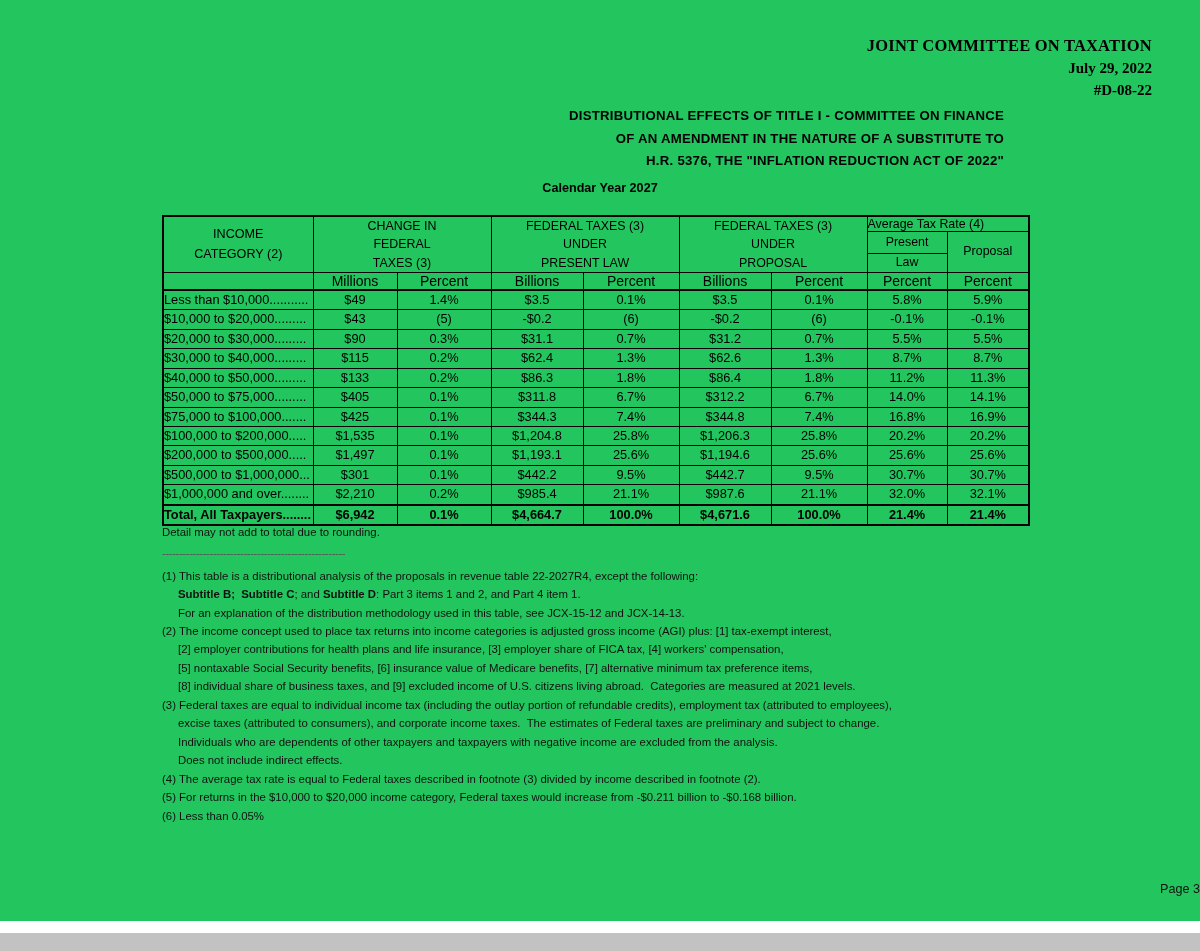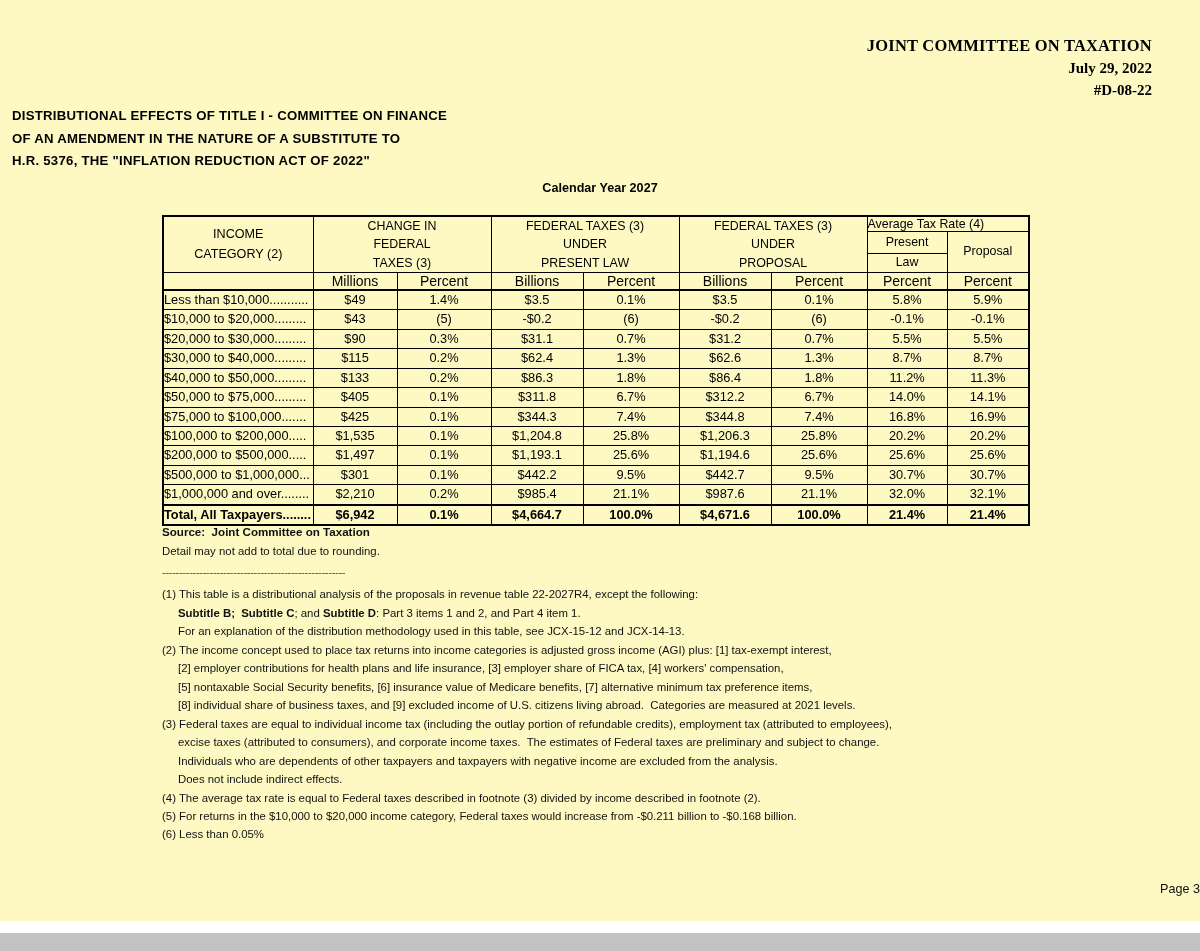--- a/index.html
+++ b/index.html
@@ -14,21 +14,21 @@
     position: relative;
     font-family: "Liberation Sans", sans-serif;
     color: #111111;
     overflow: hidden;
   }
   .page {
     position: absolute;
     left: 0; top: 0;
     width: 1200px;
     height: 921px;
-    background: #fef9c3;
+    background: #22c55e;
     box-sizing: border-box;
   }
   .bottom-band {
     position: absolute;
     left: 0;
     top: 933px;
     width: 1200px;
     height: 18px;
     background: #c2c2c2;
   }
@@ -47,22 +47,21 @@
   .doc-header .hdr-title { font-size: 16.5px; letter-spacing: 0.2px; }
   .doc-header .hdr-date  { font-size: 15px; }
   .doc-header .hdr-num   { font-size: 15px; }
 
   
   .title-block {
     position: absolute;
     left: 0;
     top: 105px;
     width: 1004px;
-    text-align: left;
-    padding-left: 12px;
+    text-align: right;
   }
   .title-block .t-line {
     font-size: 13.2px;
     font-weight: bold;
     letter-spacing: 0.25px;
     line-height: 1.72;
     color: #000;
   }
   .cal-year {
     position: absolute;
@@ -389,21 +388,20 @@
             <td class="num outer-bottom">$4,671.6</td>
             <td class="num outer-bottom">100.0%</td>
             <td class="num outer-bottom">21.4%</td>
             <td class="num outer-right outer-bottom">21.4%</td>
           </tr>
         </tbody>
     </table>
   </div>
 
   <div class="notes">
-    <div class="note-line note-src ind-0">Source:  Joint Committee on Taxation</div>
     <div class="note-line ind-0">Detail may not add to total due to rounding.</div>
     <div class="rule">------------------------------------------------------</div>
     <div class="note-line ind-0">(1) This table is a distributional analysis of the proposals in revenue table 22-2027R4, except the following:</div>
     <div class="note-line ind-1"><span class="nb">Subtitle B;  Subtitle C</span><span>; and </span><span class="nb">Subtitle D</span><span>: Part 3 items 1 and 2, and Part 4 item 1.</span></div>
     <div class="note-line ind-1">For an explanation of the distribution methodology used in this table, see JCX-15-12 and JCX-14-13.</div>
     <div class="note-line ind-0">(2) The income concept used to place tax returns into income categories is adjusted gross income (AGI) plus: [1] tax-exempt interest,</div>
     <div class="note-line ind-1">[2] employer contributions for health plans and life insurance, [3] employer share of FICA tax, [4] workers' compensation,</div>
     <div class="note-line ind-1">[5] nontaxable Social Security benefits, [6] insurance value of Medicare benefits, [7] alternative minimum tax preference items,</div>
     <div class="note-line ind-1">[8] individual share of business taxes, and [9] excluded income of U.S. citizens living abroad.  Categories are measured at 2021 levels.</div>
     <div class="note-line ind-0">(3) Federal taxes are equal to individual income tax (including the outlay portion of refundable credits), employment tax (attributed to employees),</div>

